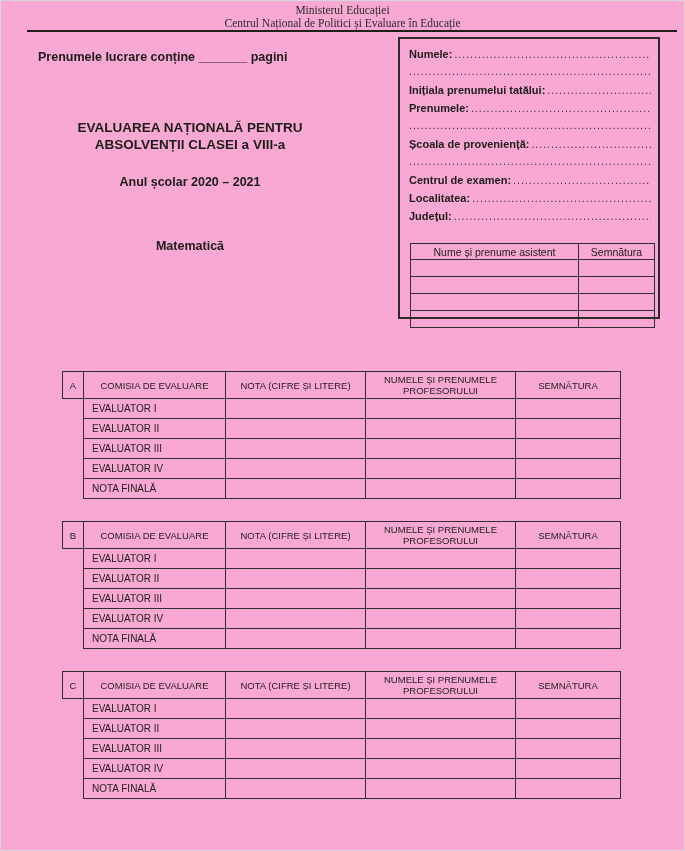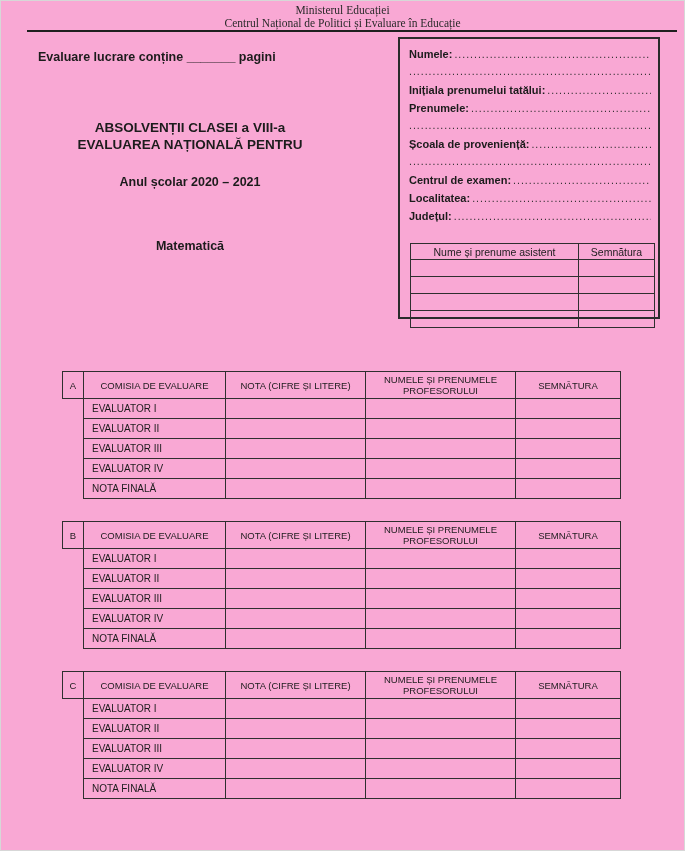--- a/index.html
+++ b/index.html
@@ -96,26 +96,26 @@
 <body>
 
 <div class="page">
 
   <div class="doc-header">
     <div>Ministerul Educației</div>
     <div>Centrul Național de Politici și Evaluare în Educație</div>
   </div>
   <div class="doc-header-rule"></div>
 
-  <div class="intro"><span>Evaluare lucrare conține</span> <span class="blank">_______</span> <span>pagini</span></div>
+  <div class="intro"><span>Prenumele lucrare conține</span> <span class="blank">_______</span> <span>pagini</span></div>
 
   <div class="title-block">
     <div class="title-main">
+      <div>EVALUAREA NAȚIONALĂ PENTRU</div>
       <div>ABSOLVENȚII CLASEI a VIII-a</div>
-      <div>EVALUAREA NAȚIONALĂ PENTRU</div>
     </div>
     <div class="title-year">Anul școlar 2020 – 2021</div>
     <div class="title-subject">Matematică</div>
   </div>
 
   <div class="student-box">
     <div id="student-fields">
         <div class="field-row">
           <span class="field-label">Numele:</span>
           <span class="dots">................................................................................................................................</span>

